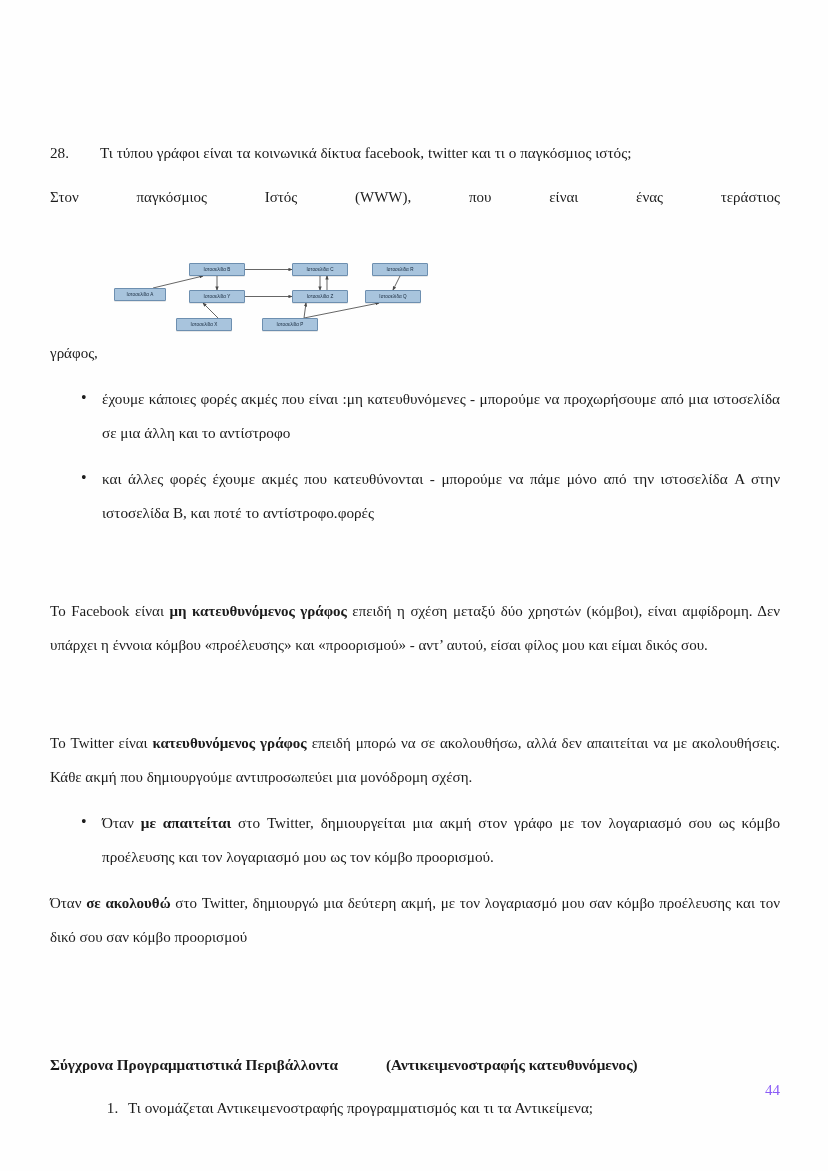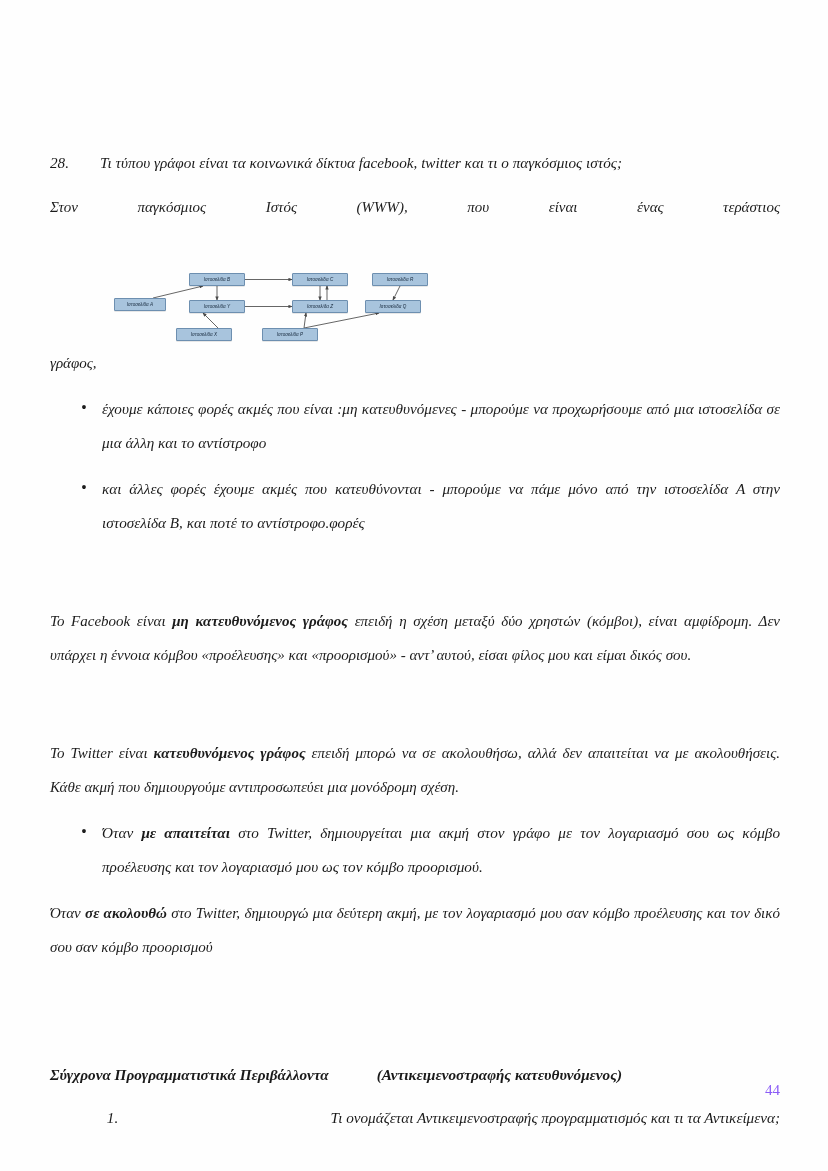--- a/index.html
+++ b/index.html
@@ -19,23 +19,22 @@
 
   .page {
     position: absolute;
     inset: 0;
     background: #fefefe;
   }
 
   .content {
     position: absolute;
     left: 50px;
-    top: 148px;
+    top: 138px;
     width: 730px;
-    font-style: italic;
   }
 
   
   .para {
     font-size: 15px;
     line-height: 34px;
     text-align: justify;
     text-justify: inter-word;
     margin: 0;
     color: #1c1c1c;
@@ -91,21 +90,21 @@
     color: #1c1c1c;
   }
   ul.bullets > li:last-child { margin-bottom: 0; }
 
   ol.numlist {
     margin: 0;
     padding-left: 72px;
     font-size: 15.2px;
     line-height: 32px;
   }
-  ol.numlist li { padding-left: 6px; text-align: right; }
+  ol.numlist li { padding-left: 6px; }
 
   b, strong { font-weight: bold; }
 
   .section-head {
     font-size: 15.2px;
     font-weight: bold;
     line-height: 30px;
   }
   .section-head .sh-right {
     display: inline-block;

